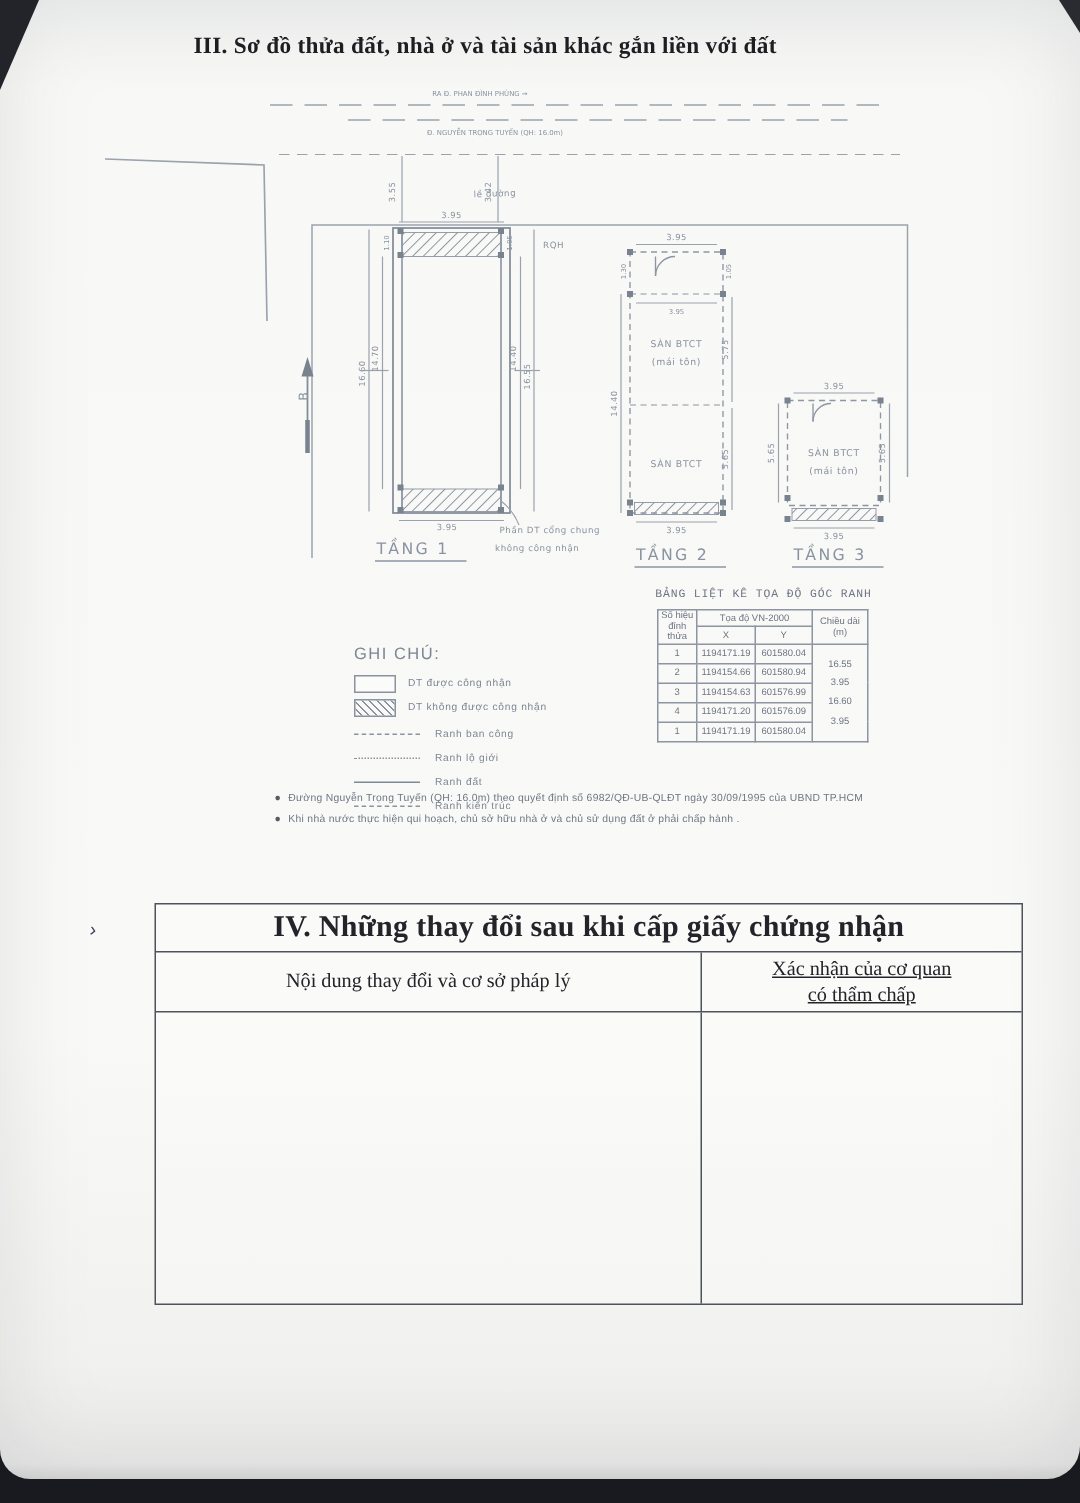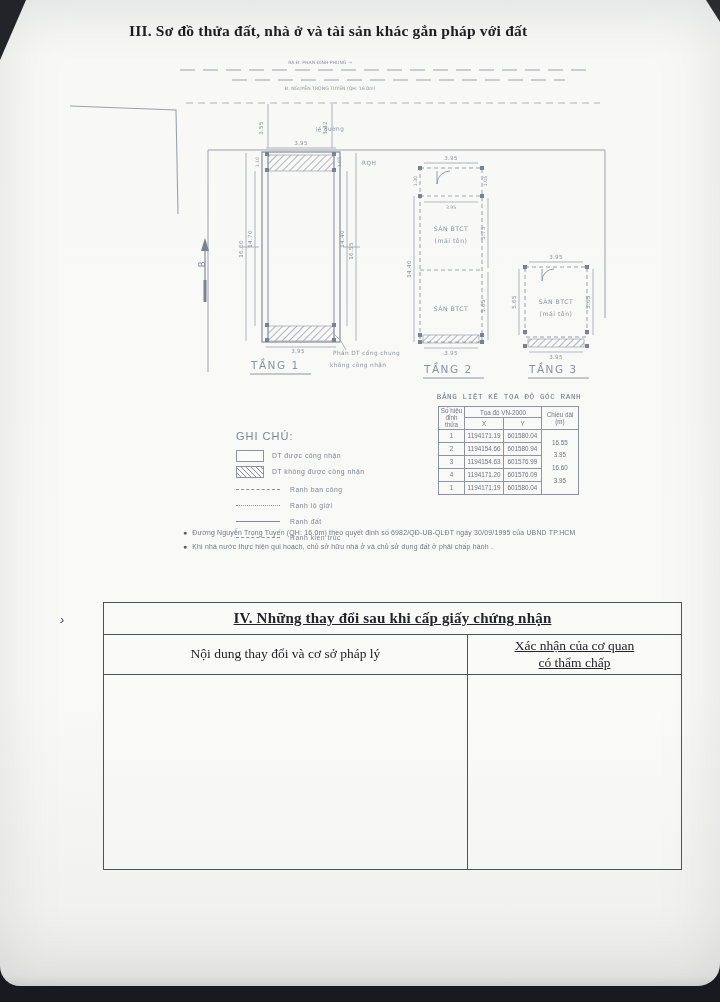--- a/index.html
+++ b/index.html
@@ -75,42 +75,42 @@
 
   
   #sec4{
     left:103px;top:602px;width:577px;height:266px;
     border:1.6px solid #4d525b;background:rgba(255,255,255,.25);
     font-family:"Liberation Serif",serif;color:#23232a;
   }
   #sec4-title-row{
     height:31px;border-bottom:1.4px solid #4d525b;display:flex;align-items:center;justify-content:center;
   }
-  #sec4-title{font-weight:bold;font-size:15px;letter-spacing:.2px;text-decoration:underline;}
+  #sec4-title{font-weight:bold;font-size:20px;letter-spacing:.2px;}
   #sec4-head-row{height:39px;border-bottom:1.4px solid #4d525b;display:flex;}
   #sec4-col1{width:363px;border-right:1.4px solid #4d525b;display:flex;align-items:center;justify-content:center;}
   #sec4-col2{flex:1;display:flex;align-items:center;justify-content:center;text-align:center;text-decoration:underline;}
   #sec4-col1 div,#sec4-col2 div{font-size:13.5px;line-height:1.25;}
   #sec4-body{display:flex;height:194px;}
   #sec4-body .c1{width:363px;border-right:1.4px solid #4d525b;}
   #sec4-body .c2{flex:1;}
 
   
   #chevron-artifact{left:60px;top:612px;font-size:13px;color:#39415f;transform:rotate(8deg);}
   #bottom-shade{
     position:absolute;left:0;bottom:0;width:720px;height:26px;
     background:linear-gradient(180deg,rgba(25,26,31,0) 0%,rgba(25,26,31,.08) 40%,rgba(25,26,31,.2) 100%);
   }
 </style>
 </head>
 <body>
 
 <div id="paper"></div>
 
-<div id="sec3-title" class="abs ni">III. Sơ đồ thửa đất, nhà ở và tài sản khác gắn pháp với đất</div>
+<div id="sec3-title" class="abs ni">III. Sơ đồ thửa đất, nhà ở và tài sản khác gắn liền với đất</div>
 
 <svg id="diagram" class="abs" width="720" height="585" viewBox="0 0 720 585">
   <defs>
     <pattern id="hatch" width="5" height="5" patternUnits="userSpaceOnUse" patternTransform="rotate(45)">
       <line x1="0" y1="0" x2="0" y2="5" stroke="#8a93a0" stroke-width="1.3"></line>
     </pattern>
   </defs>
 
   <g stroke="#9aa2ae" stroke-width="1">
     <line x1="180" y1="70" x2="590" y2="70" stroke-dasharray="15 8"></line>

